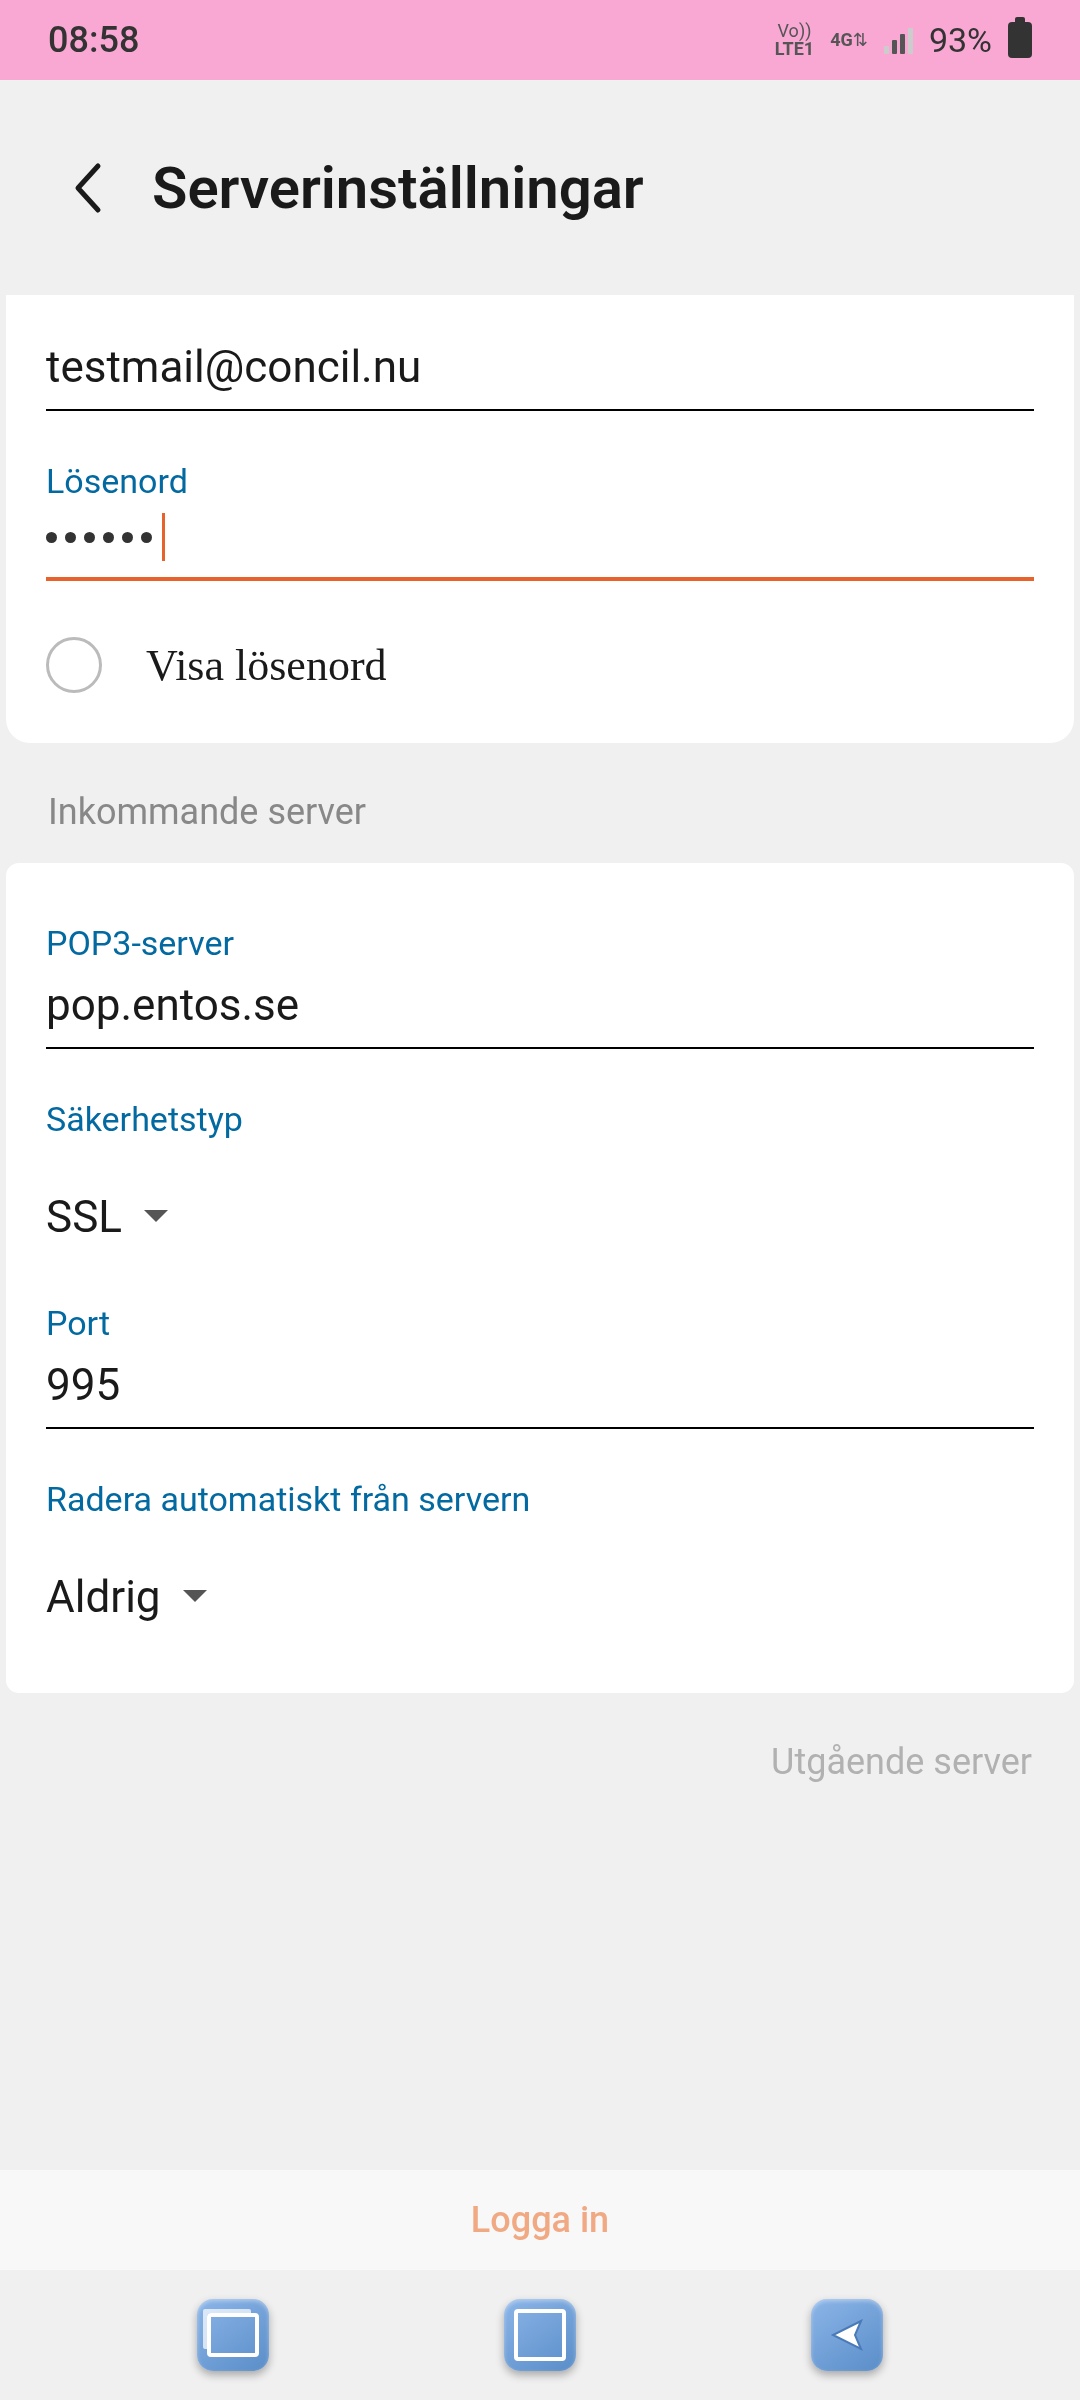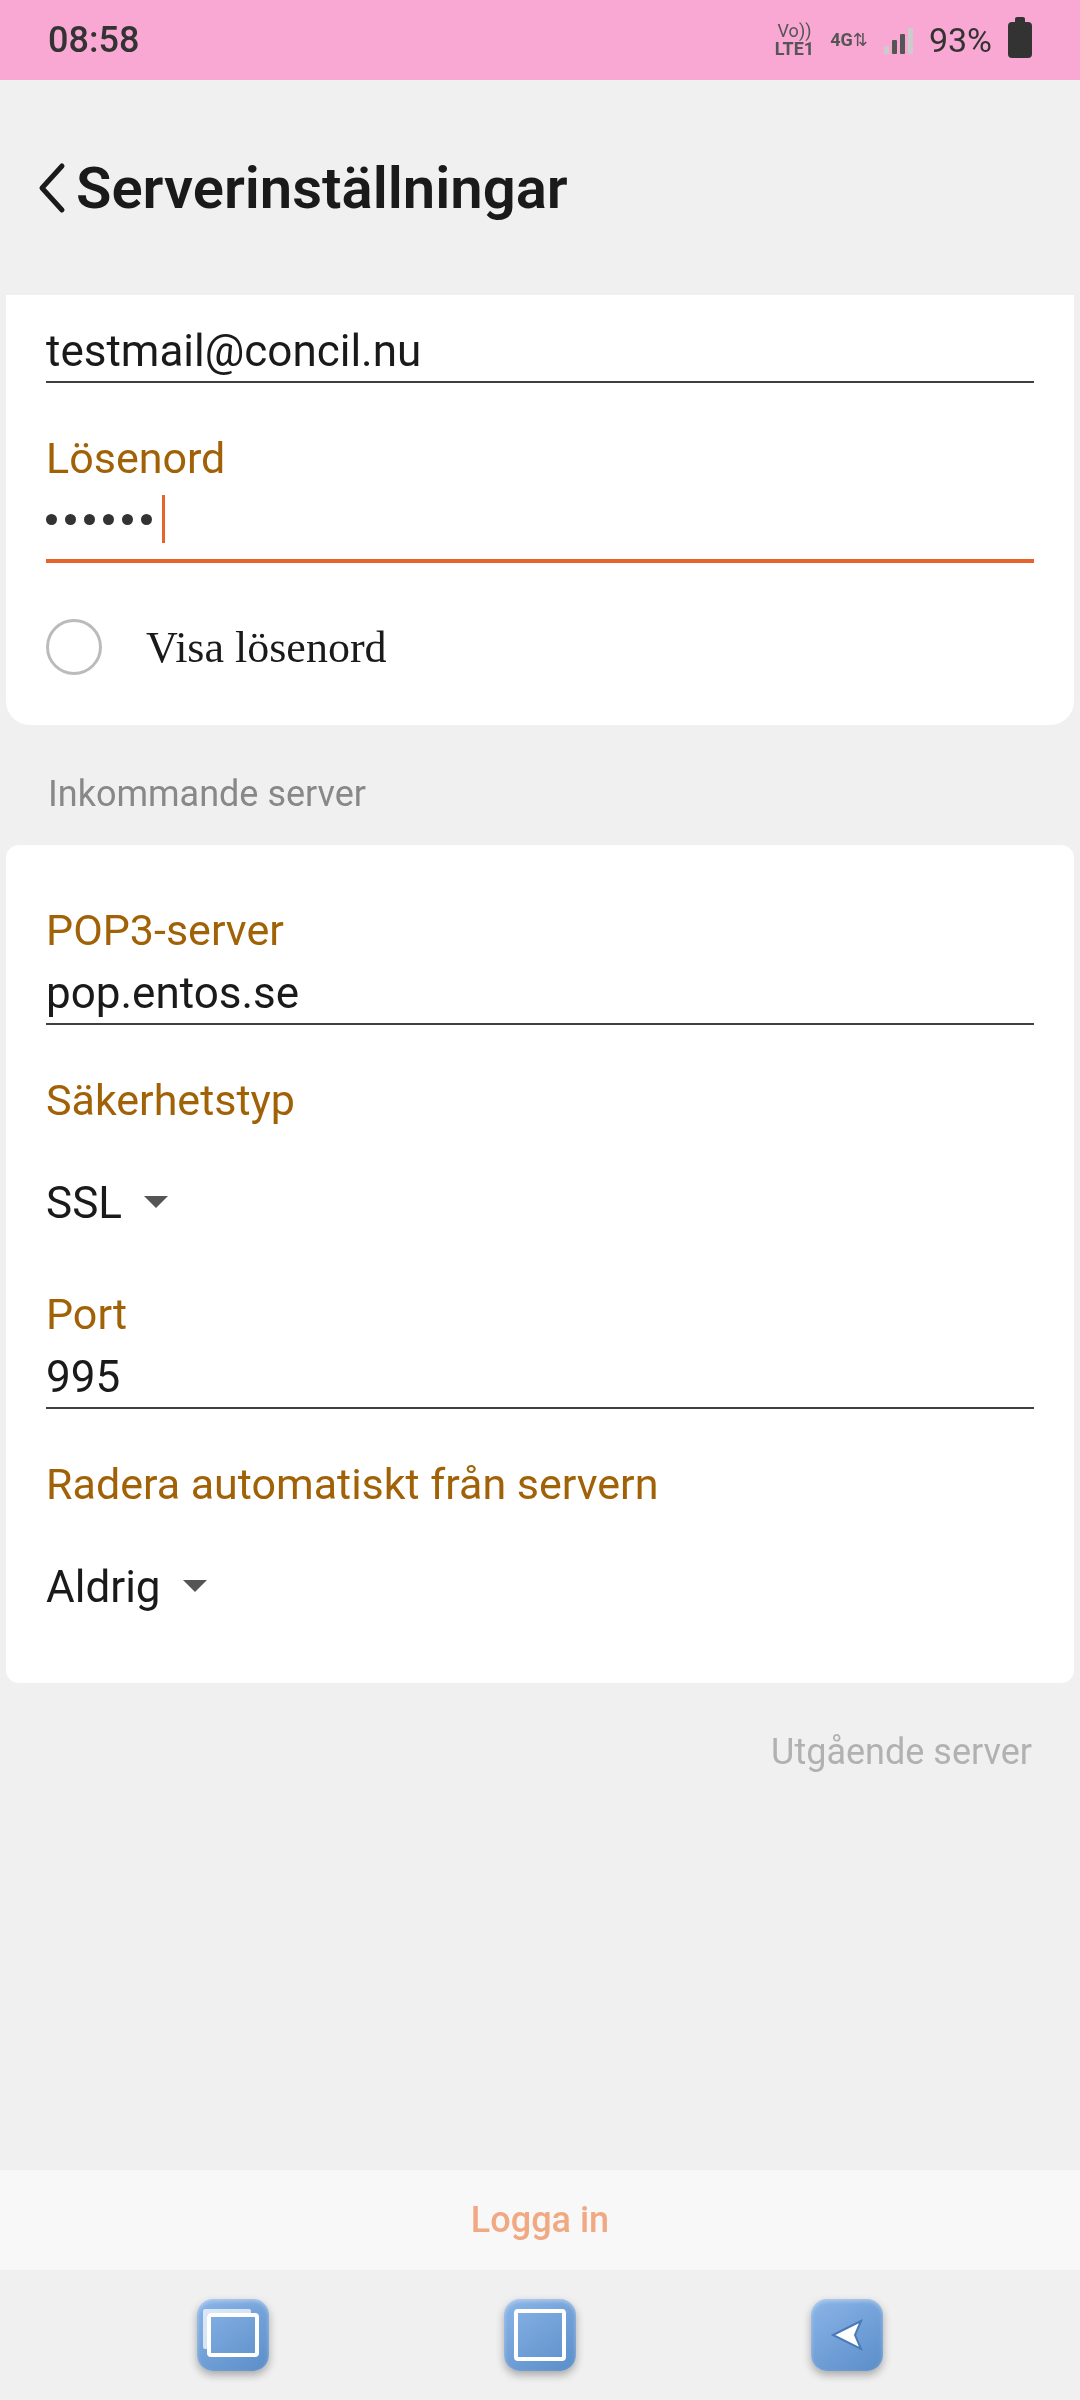--- a/index.html
+++ b/index.html
@@ -66,21 +66,22 @@
       width: 10px;
       height: 5px;
       background: #333;
       border-radius: 2px 2px 0 0;
     }
     
     .header {
       height: 215px;
       display: flex;
       align-items: center;
-      padding: 0 28px;
+      padding: 0 64px;
+      gap: 40px;
       background: #f0f0f0;
     }
     
     .back-button {
       width: 48px;
       height: 48px;
       display: flex;
       align-items: center;
       justify-content: center;
     }
@@ -107,30 +108,31 @@
       border-radius: 0 0 24px 24px;
       padding-top: 20px;
       padding-bottom: 50px;
     }
     
     .field {
       padding-top: 50px;
     }
     
     .field-label {
-      font-size: 43px;
-      color: #a16207;
+      font-size: 34px;
+      color: #0369a1;
       margin-bottom: 12px;
     }
     
     .field-value {
       font-size: 44px;
       color: #1a1a1a;
-      padding-bottom: 4px;
-      border-bottom: 2px solid #404040;
+      padding-bottom: 16px;
+      border-bottom: 2px solid #000000;
+      margin-top: 16px;
     }
     
     .field-value-active {
       border-bottom: 4px solid #e8632c;
       position: relative;
     }
     
     .password-dots {
       display: flex;
       gap: 8px;

